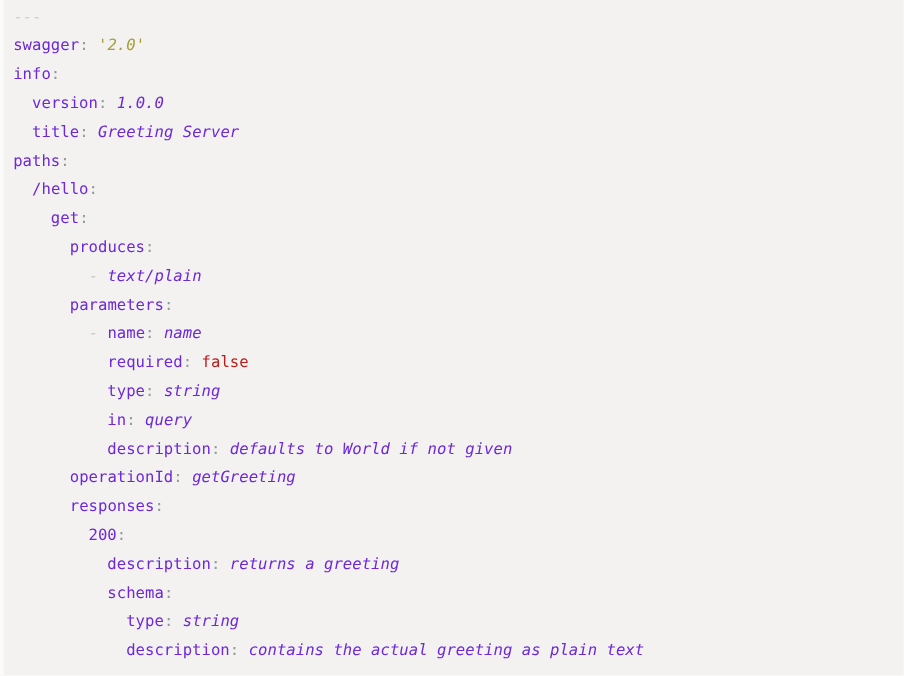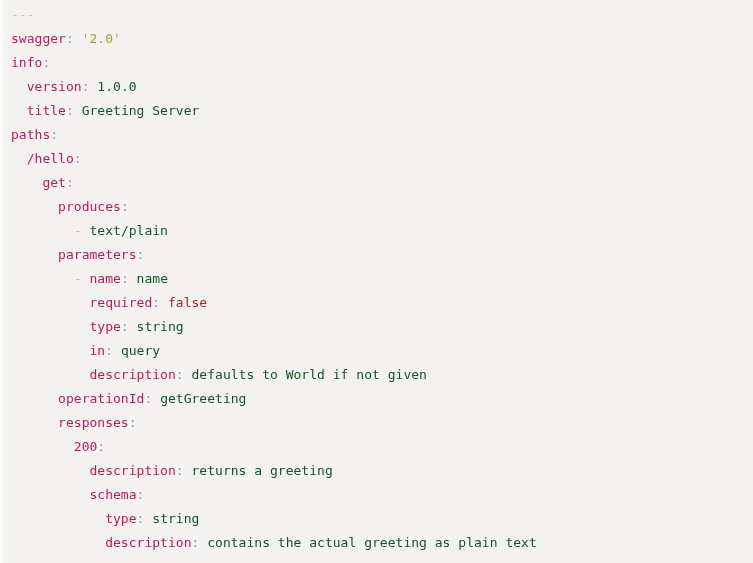--- a/index.html
+++ b/index.html
@@ -38,23 +38,23 @@
 
   .code-line {
     height: 24px;
     line-height: 24px;
     white-space: pre;
     font-size: 13px;
     letter-spacing: 0.02px;
   }
 
   
-  .tok-key      { color: #be185d; }
-  .tok-plain    { color: #14532d; }
-  .tok-string   { color: #a3a136; }
+  .tok-key      { color: #6d28d9; }
+  .tok-plain    { color: #6d28d9; font-style: italic; }
+  .tok-string   { color: #a3a136; font-style: italic; }
   .tok-bool     { color: #b91c1c; }
   .tok-punct    { color: #8e9a9e; }
   .tok-marker   { color: #cfcec8; }
   .tok-dash     { color: #c9c8c2; }
   .tok-ws       { color: transparent; }
 </style>
 </head>
 <body>
 
 <div id="code-viewer">

